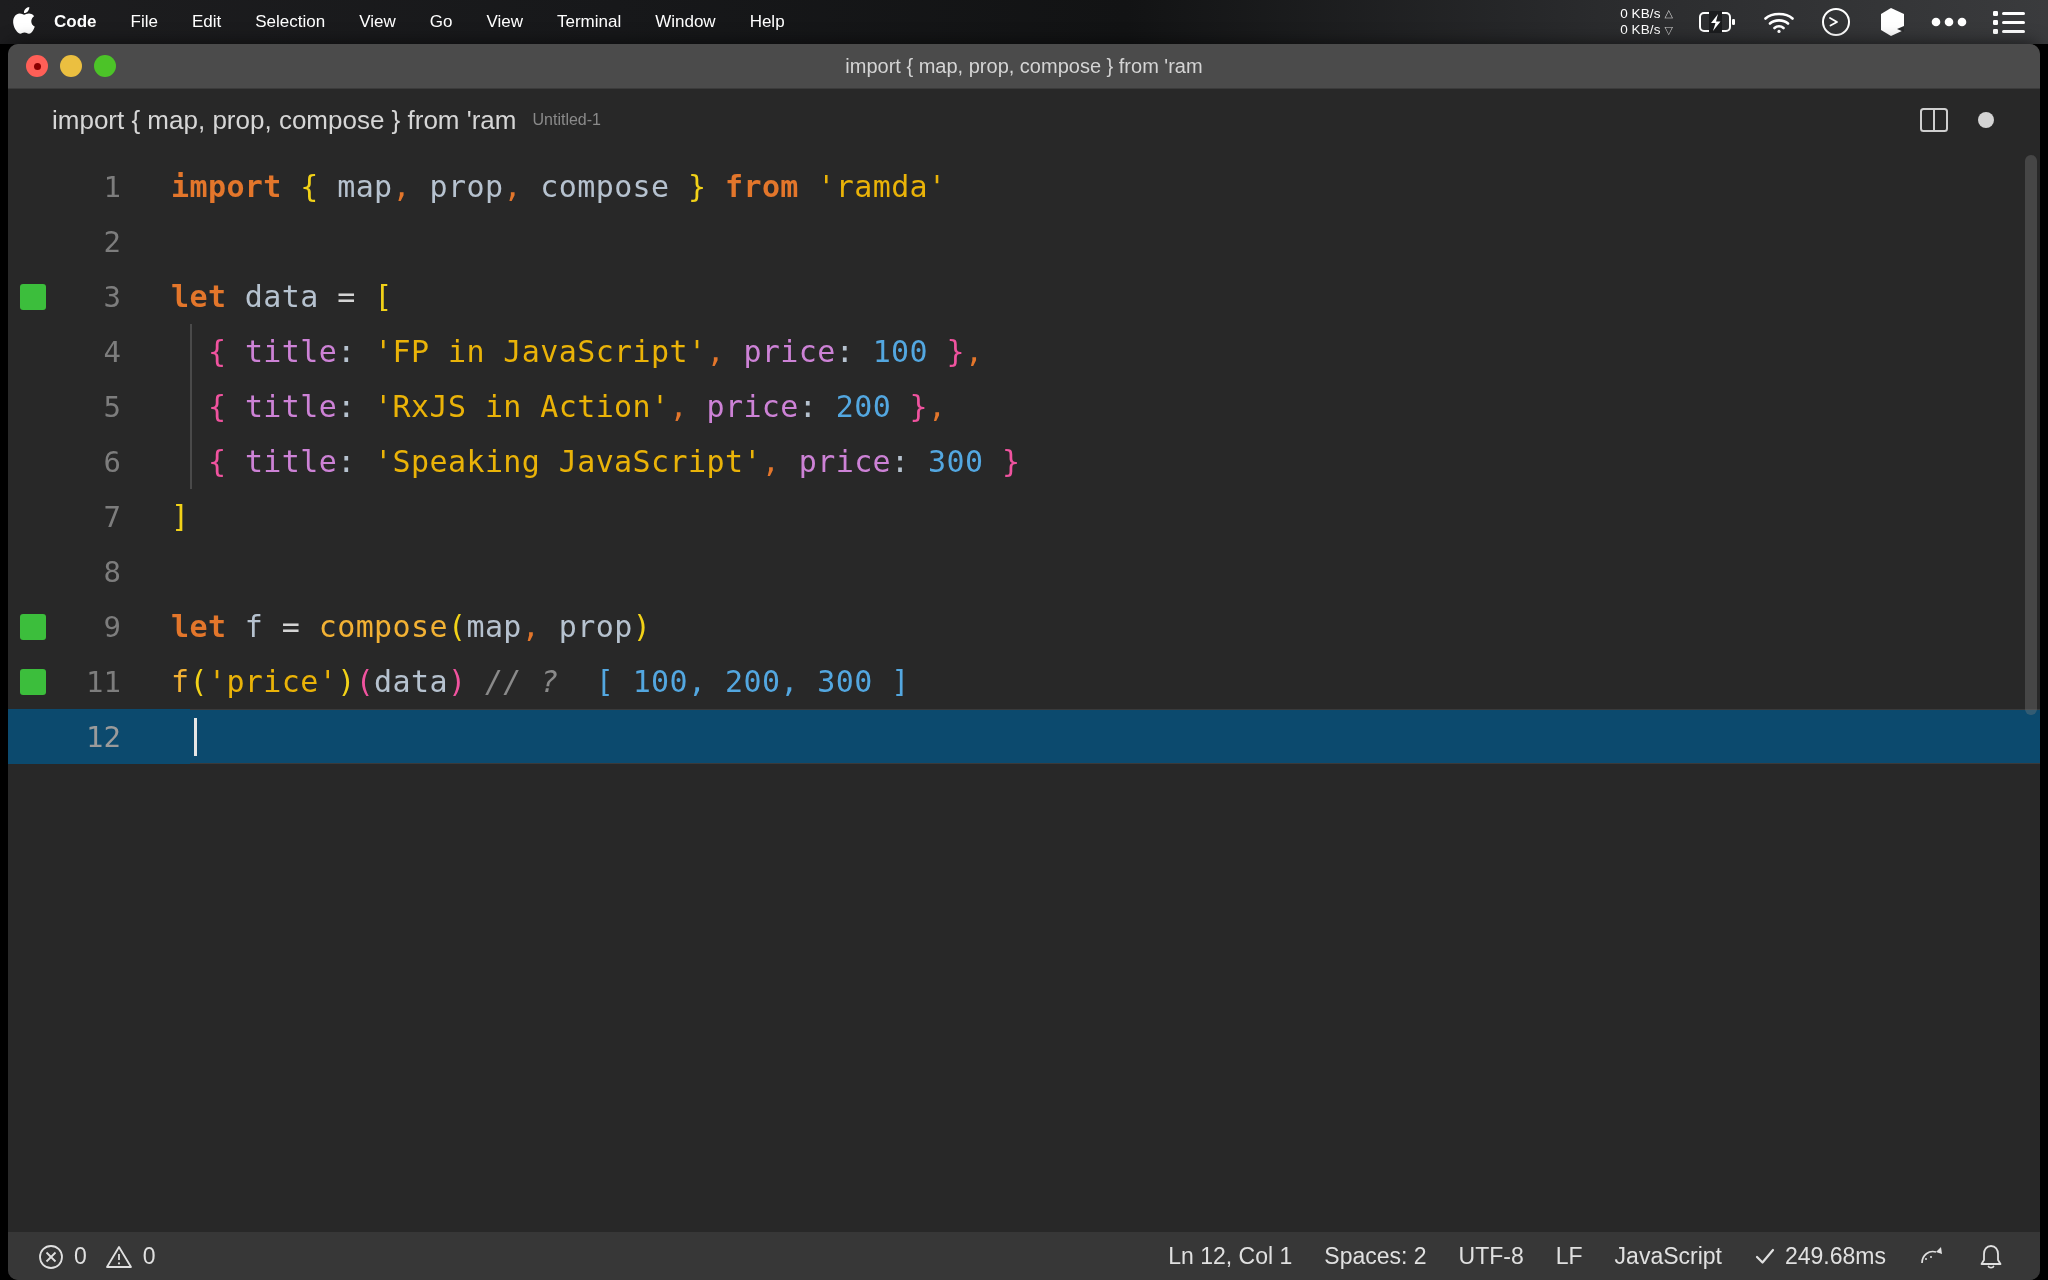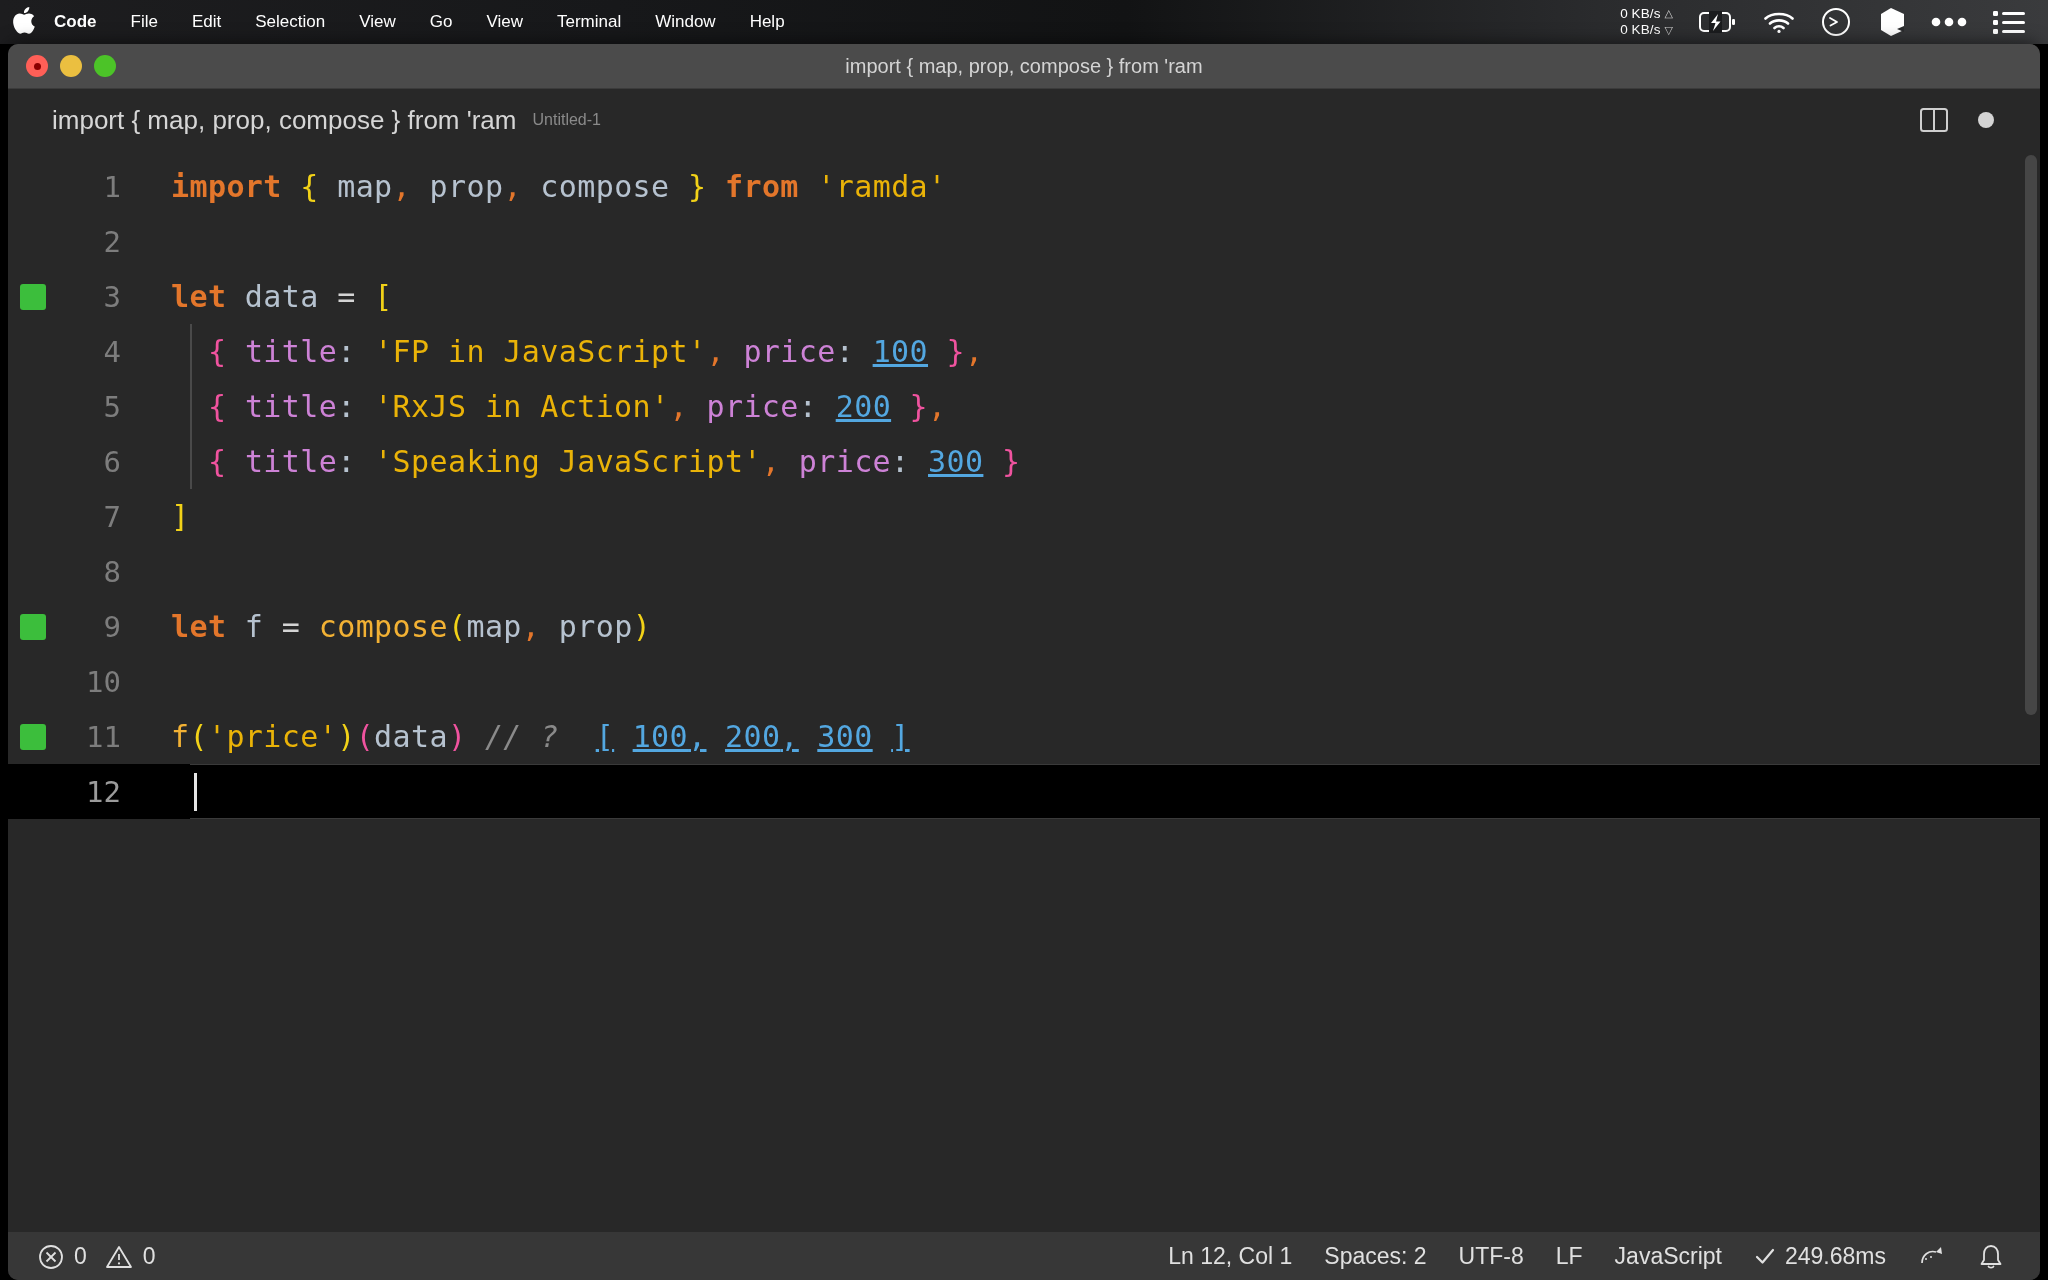--- a/index.html
+++ b/index.html
@@ -167,21 +167,21 @@
     padding-top: 8px;
   }
   .line {
     position: relative;
     height: 55px;
     display: flex;
     align-items: center;
     white-space: pre;
   }
   .line.current {
-    background: #000000;
+    background: #0c4a6e;
   }
   .line.current::after {
     content: "";
     position: absolute;
     left: 182px; right: 0; top: 0;
     height: 1px;
     background: #3a3a3a;
   }
   .line.current::before {
     content: "";
@@ -230,21 +230,21 @@
     background: #e6e6e6;
   }
   
   .t-kw      { color: #e3762b; font-weight: bold; }
   .t-ident   { color: #b6c2cf; }
   .t-punct   { color: #d4d4d4; }
   .t-brace   { color: #f2d218; }
   .t-curly   { color: #f0539f; }
   .t-prop    { color: #cd82d6; }
   .t-str     { color: #eab308; }
-  .t-num     { color: #53a7e0; text-decoration: underline; }
+  .t-num     { color: #53a7e0; }
   .t-comma   { color: #e3762b; }
   .t-fn      { color: #f2b134; }
   .t-comment { color: #8a8a8a; font-style: italic; }
   .t-colon   { color: #b6c2cf; }
 
   .scrollbar-v {
     position: absolute;
     top: 0; right: 0;
     width: 18px;
     height: 100%;
@@ -405,21 +405,20 @@
     <div class="code-lines">
         <div class="line"><div class="lineno">1</div><div class="code"><span class="t-kw">import</span><span class="t-punct"> </span><span class="t-brace">{</span><span class="t-punct"> </span><span class="t-ident">map</span><span class="t-comma">,</span><span class="t-punct"> </span><span class="t-ident">prop</span><span class="t-comma">,</span><span class="t-punct"> </span><span class="t-ident">compose</span><span class="t-punct"> </span><span class="t-brace">}</span><span class="t-punct"> </span><span class="t-kw">from</span><span class="t-punct"> </span><span class="t-str">'ramda'</span></div></div>
         <div class="line"><div class="lineno">2</div><div class="code"></div></div>
         <div class="line"><div class="gutter-mark"></div><div class="lineno">3</div><div class="code"><span class="t-kw">let</span><span class="t-punct"> </span><span class="t-ident">data</span><span class="t-punct"> </span><span class="t-punct">=</span><span class="t-punct"> </span><span class="t-brace">[</span></div></div>
         <div class="line"><div class="lineno">4</div><div class="indent-guide" style="top: 0px; height: 55px;"></div><div class="code"><span class="t-punct">  </span><span class="t-curly">{</span><span class="t-punct"> </span><span class="t-prop">title</span><span class="t-colon">:</span><span class="t-punct"> </span><span class="t-str">'FP in JavaScript'</span><span class="t-comma">,</span><span class="t-punct"> </span><span class="t-prop">price</span><span class="t-colon">:</span><span class="t-punct"> </span><span class="t-num">100</span><span class="t-punct"> </span><span class="t-curly">}</span><span class="t-comma">,</span></div></div>
         <div class="line"><div class="lineno">5</div><div class="indent-guide" style="top: 0px; height: 55px;"></div><div class="code"><span class="t-punct">  </span><span class="t-curly">{</span><span class="t-punct"> </span><span class="t-prop">title</span><span class="t-colon">:</span><span class="t-punct"> </span><span class="t-str">'RxJS in Action'</span><span class="t-comma">,</span><span class="t-punct"> </span><span class="t-prop">price</span><span class="t-colon">:</span><span class="t-punct"> </span><span class="t-num">200</span><span class="t-punct"> </span><span class="t-curly">}</span><span class="t-comma">,</span></div></div>
         <div class="line"><div class="lineno">6</div><div class="indent-guide" style="top: 0px; height: 55px;"></div><div class="code"><span class="t-punct">  </span><span class="t-curly">{</span><span class="t-punct"> </span><span class="t-prop">title</span><span class="t-colon">:</span><span class="t-punct"> </span><span class="t-str">'Speaking JavaScript'</span><span class="t-comma">,</span><span class="t-punct"> </span><span class="t-prop">price</span><span class="t-colon">:</span><span class="t-punct"> </span><span class="t-num">300</span><span class="t-punct"> </span><span class="t-curly">}</span></div></div>
         <div class="line"><div class="lineno">7</div><div class="code"><span class="t-brace">]</span></div></div>
         <div class="line"><div class="lineno">8</div><div class="code"></div></div>
         <div class="line"><div class="gutter-mark"></div><div class="lineno">9</div><div class="code"><span class="t-kw">let</span><span class="t-punct"> </span><span class="t-ident">f</span><span class="t-punct"> </span><span class="t-punct">=</span><span class="t-punct"> </span><span class="t-fn">compose</span><span class="t-brace">(</span><span class="t-ident">map</span><span class="t-comma">,</span><span class="t-punct"> </span><span class="t-ident">prop</span><span class="t-brace">)</span></div></div>
-        <div class="line"><div class="lineno">10</div><div class="code"></div></div>
         <div class="line"><div class="gutter-mark"></div><div class="lineno">11</div><div class="code"><span class="t-fn">f</span><span class="t-brace">(</span><span class="t-str">'price'</span><span class="t-brace">)</span><span class="t-curly">(</span><span class="t-ident">data</span><span class="t-curly">)</span><span class="t-punct"> </span><span class="t-comment">// ?</span><span class="t-punct">  </span><span class="t-num">[</span><span class="t-punct"> </span><span class="t-num">100</span><span class="t-num">,</span><span class="t-punct"> </span><span class="t-num">200</span><span class="t-num">,</span><span class="t-punct"> </span><span class="t-num">300</span><span class="t-punct"> </span><span class="t-num">]</span></div></div>
         <div class="line current"><div class="lineno active">12</div><div class="code"></div><div class="caret"></div></div>
       </div>
     <div class="scrollbar-v">
       <div class="scroll-thumb"></div>
     </div>
   </div>
 
   <div class="statusbar">
     <div class="sb-left">

